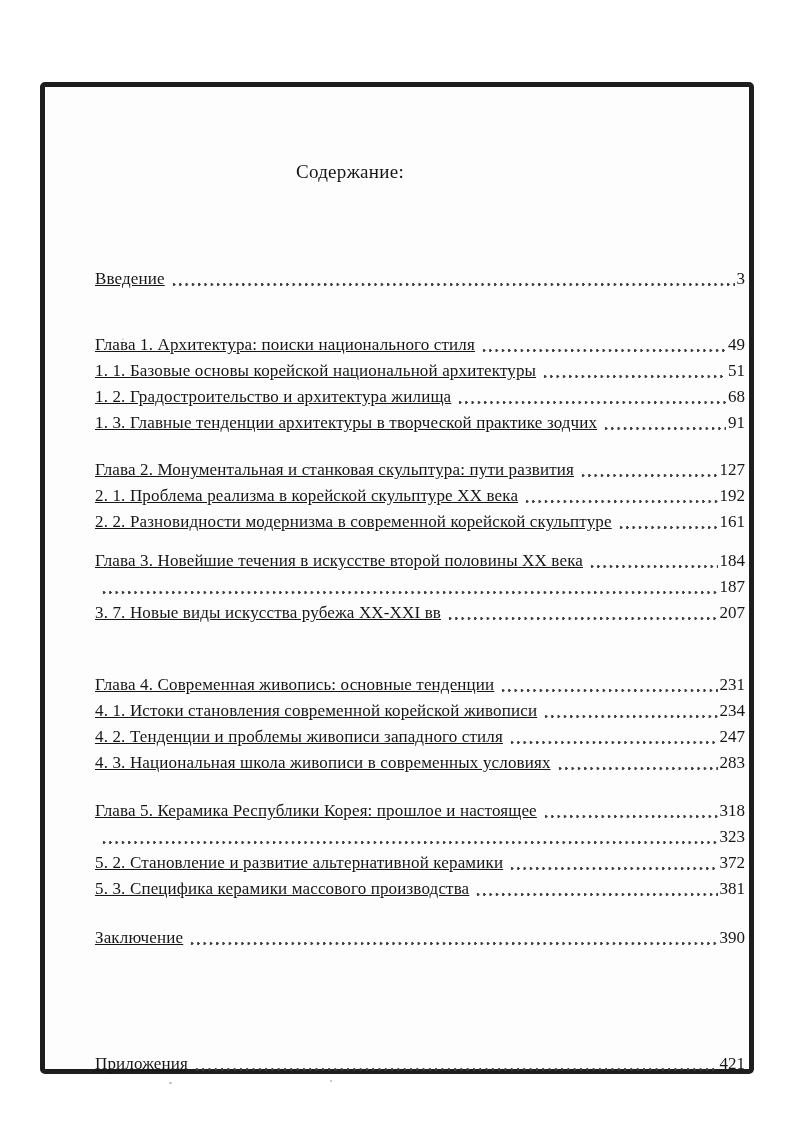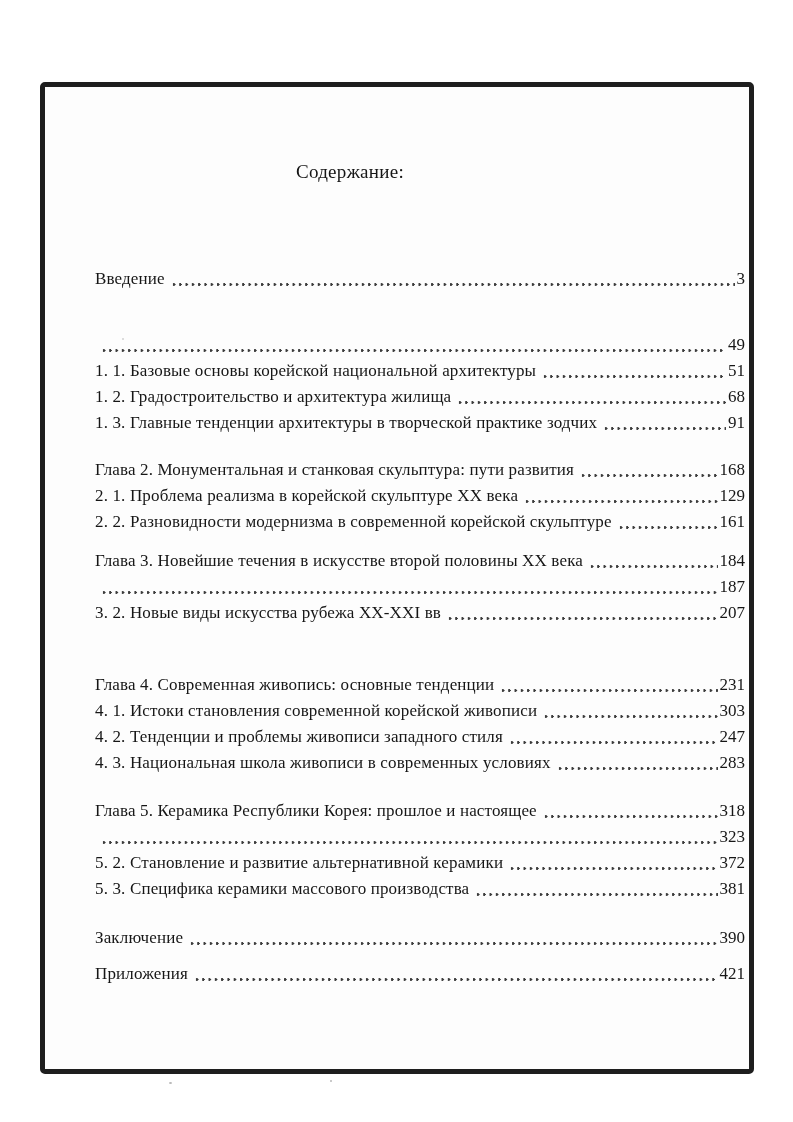--- a/index.html
+++ b/index.html
@@ -47,20 +47,21 @@
   .entry {
     display: flex;
     align-items: baseline;
     height: 26px;
     line-height: 26px;
     font-size: 17px;
   }
   .entry .lbl {
     white-space: nowrap;
     letter-spacing: 0.15px;
+    text-decoration: underline;
   }
   .entry .dots {
     flex: 1 1 auto;
     align-self: flex-end;
     height: 5px;
     margin: 0 2px 5px 7px;
     background-image: radial-gradient(circle at 2px 2.5px, #3c3c3c 1.15px, rgba(0,0,0,0) 1.55px);
     background-size: 6.3px 5px;
     background-repeat: repeat-x;
   }
@@ -89,20 +90,21 @@
   <div class="toc-group" style="top:266px">
     <div class="entry">
       <span class="lbl">Введение</span>
       <span class="dots"></span>
       <span class="num">3</span>
     </div>
   </div>
 
   <div class="toc-group" style="top:332px">
     <div class="entry">
+      <span class="lbl">Глава 1. Архитектура: поиски национального стиля</span>
       <span class="dots"></span>
       <span class="num">49</span>
     </div>
     <div class="entry">
       <span class="lbl">1. 1.  Базовые основы корейской национальной архитектуры</span>
       <span class="dots"></span>
       <span class="num">51</span>
     </div>
     <div class="entry">
       <span class="lbl">1. 2.  Градостроительство и архитектура жилища</span>
@@ -113,61 +115,61 @@
       <span class="lbl">1. 3.  Главные тенденции архитектуры в творческой практике зодчих</span>
       <span class="dots"></span>
       <span class="num">91</span>
     </div>
   </div>
 
   <div class="toc-group" style="top:457px">
     <div class="entry">
       <span class="lbl">Глава 2. Монументальная и станковая скульптура: пути развития</span>
       <span class="dots"></span>
-      <span class="num">168</span>
+      <span class="num">127</span>
     </div>
     <div class="entry">
       <span class="lbl">2. 1. Проблема реализма в корейской скульптуре XX века</span>
       <span class="dots"></span>
-      <span class="num">129</span>
+      <span class="num">192</span>
     </div>
     <div class="entry">
       <span class="lbl">2. 2. Разновидности модернизма в современной корейской скульптуре</span>
       <span class="dots"></span>
       <span class="num">161</span>
     </div>
   </div>
 
   <div class="toc-group" style="top:548px">
     <div class="entry">
       <span class="lbl">Глава 3. Новейшие течения в искусстве второй половины XX века</span>
       <span class="dots"></span>
       <span class="num">184</span>
     </div>
     <div class="entry">
       <span class="dots"></span>
       <span class="num">187</span>
     </div>
     <div class="entry">
-      <span class="lbl">3. 2. Новые виды искусства рубежа XX-XXI вв</span>
+      <span class="lbl">3. 7. Новые виды искусства рубежа XX-XXI вв</span>
       <span class="dots"></span>
       <span class="num">207</span>
     </div>
   </div>
 
   <div class="toc-group" style="top:672px">
     <div class="entry">
       <span class="lbl">Глава 4. Современная живопись: основные тенденции</span>
       <span class="dots"></span>
       <span class="num">231</span>
     </div>
     <div class="entry">
       <span class="lbl">4. 1. Истоки становления современной корейской живописи</span>
       <span class="dots"></span>
-      <span class="num">303</span>
+      <span class="num">234</span>
     </div>
     <div class="entry">
       <span class="lbl">4. 2. Тенденции и проблемы живописи западного стиля</span>
       <span class="dots"></span>
       <span class="num">247</span>
     </div>
     <div class="entry">
       <span class="lbl">4. 3. Национальная школа живописи в современных условиях</span>
       <span class="dots"></span>
       <span class="num">283</span>
@@ -198,21 +200,21 @@
 
   <div class="toc-group" style="top:925px">
     <div class="entry">
       <span class="lbl">Заключение</span>
       <span class="dots"></span>
       <span class="num">390</span>
     </div>
   </div>
 
 
-  <div class="toc-group" style="top:961px">
+  <div class="toc-group" style="top:1051px">
     <div class="entry">
       <span class="lbl">Приложения</span>
       <span class="dots"></span>
       <span class="num">421</span>
     </div>
   </div>
 
   <div class="speck s1"></div>
   <div class="speck s2"></div>
   <div class="speck s3"></div>

